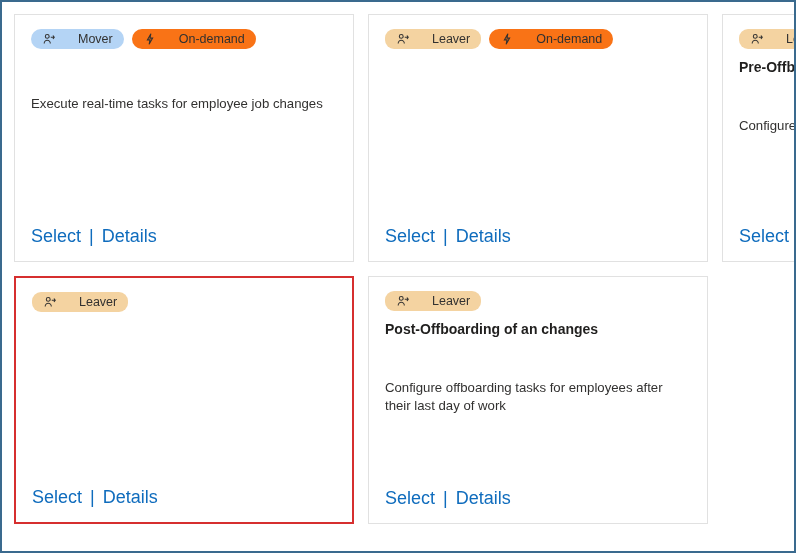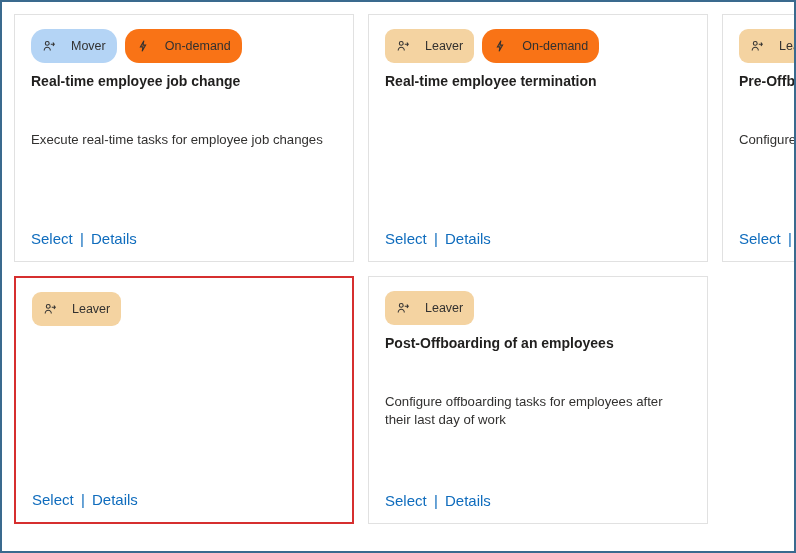--- a/index.html
+++ b/index.html
@@ -30,22 +30,22 @@
       border: 2px solid #d62f2f;
     }
     .badges {
       display: flex;
       gap: 8px;
       margin-bottom: 10px;
     }
     .badge {
       display: inline-flex;
       align-items: center;
-      gap: 15px;
-      padding: 10px 11px;
+      gap: 22px;
+      padding: 3px 11px;
       border-radius: 14px;
       font-size: 12.5px;
       color: #323130;
       justify-content: space-between;
     }
     .badge.mover { background: #b4d4f5; }
     .badge.leaver { background: #f4d3a1; border-radius: 9px; }
     .badge.ondemand { background: #f97316; }
     .badge svg { width: 14px; height: 14px; }
     .card-title {
@@ -55,21 +55,21 @@
       margin-bottom: 6px;
     }
     .card-desc {
       font-size: 13.2px;
       color: #323130;
       line-height: 1.4;
       margin-top: 36px;
     }
     .card-footer {
       margin-top: auto;
-      font-size: 15px;
+      font-size: 18px;
     }
     .card-footer a {
       color: #0f6cbd;
       text-decoration: none;
       cursor: pointer;
     }
     .card-footer .sep {
       color: #0f6cbd;
       margin: 0 3px;
     }
@@ -89,21 +89,20 @@
           </svg>
         <span>Mover</span>
       </span>
       <span class="badge ondemand">
         <svg viewBox="0 0 16 16" fill="none" stroke="#323130" stroke-width="1.2">
             <path d="M9 2L5 9h3l-1 5 4-7H8l1-5z"></path>
           </svg>
         <span>On-demand</span>
       </span>
     </div>
-    <div class="card-title">Real-time employee job change</div>
     <div class="card-desc">Execute real-time tasks for employee job changes</div>
     <div class="card-footer">
       <a>Select</a>
       <span class="sep">|</span>
       <a>Details</a>
     </div>
   </div>
 
   <div class="card">
     <div class="badges">
@@ -115,21 +114,20 @@
           </svg>
         <span>Leaver</span>
       </span>
       <span class="badge ondemand">
         <svg viewBox="0 0 16 16" fill="none" stroke="#323130" stroke-width="1.2">
             <path d="M9 2L5 9h3l-1 5 4-7H8l1-5z"></path>
           </svg>
         <span>On-demand</span>
       </span>
     </div>
-    <div class="card-title">Real-time employee termination</div>
     <div class="card-footer">
       <a>Select</a>
       <span class="sep">|</span>
       <a>Details</a>
     </div>
   </div>
 
   <div class="card">
     <div class="badges">
       <span class="badge leaver">
@@ -172,21 +170,21 @@
     <div class="badges">
       <span class="badge leaver">
         <svg viewBox="0 0 16 16" fill="none" stroke="#323130" stroke-width="1.2">
             <circle cx="6" cy="5" r="2.2"></circle>
             <path d="M2.5 13c0-2 1.8-3.5 3.5-3.5s3.5 1.5 3.5 3.5"></path>
             <path d="M10 6h4M12.5 4l1.5 2-1.5 2"></path>
           </svg>
         <span>Leaver</span>
       </span>
     </div>
-    <div class="card-title">Post-Offboarding of an employees</div>
+    <div class="card-title">Post-Offboarding of an changes</div>
     <div class="card-desc">Configure offboarding tasks for employees after their last day of work</div>
     <div class="card-footer">
       <a>Select</a>
       <span class="sep">|</span>
       <a>Details</a>
     </div>
   </div>
 
 </div>
 

